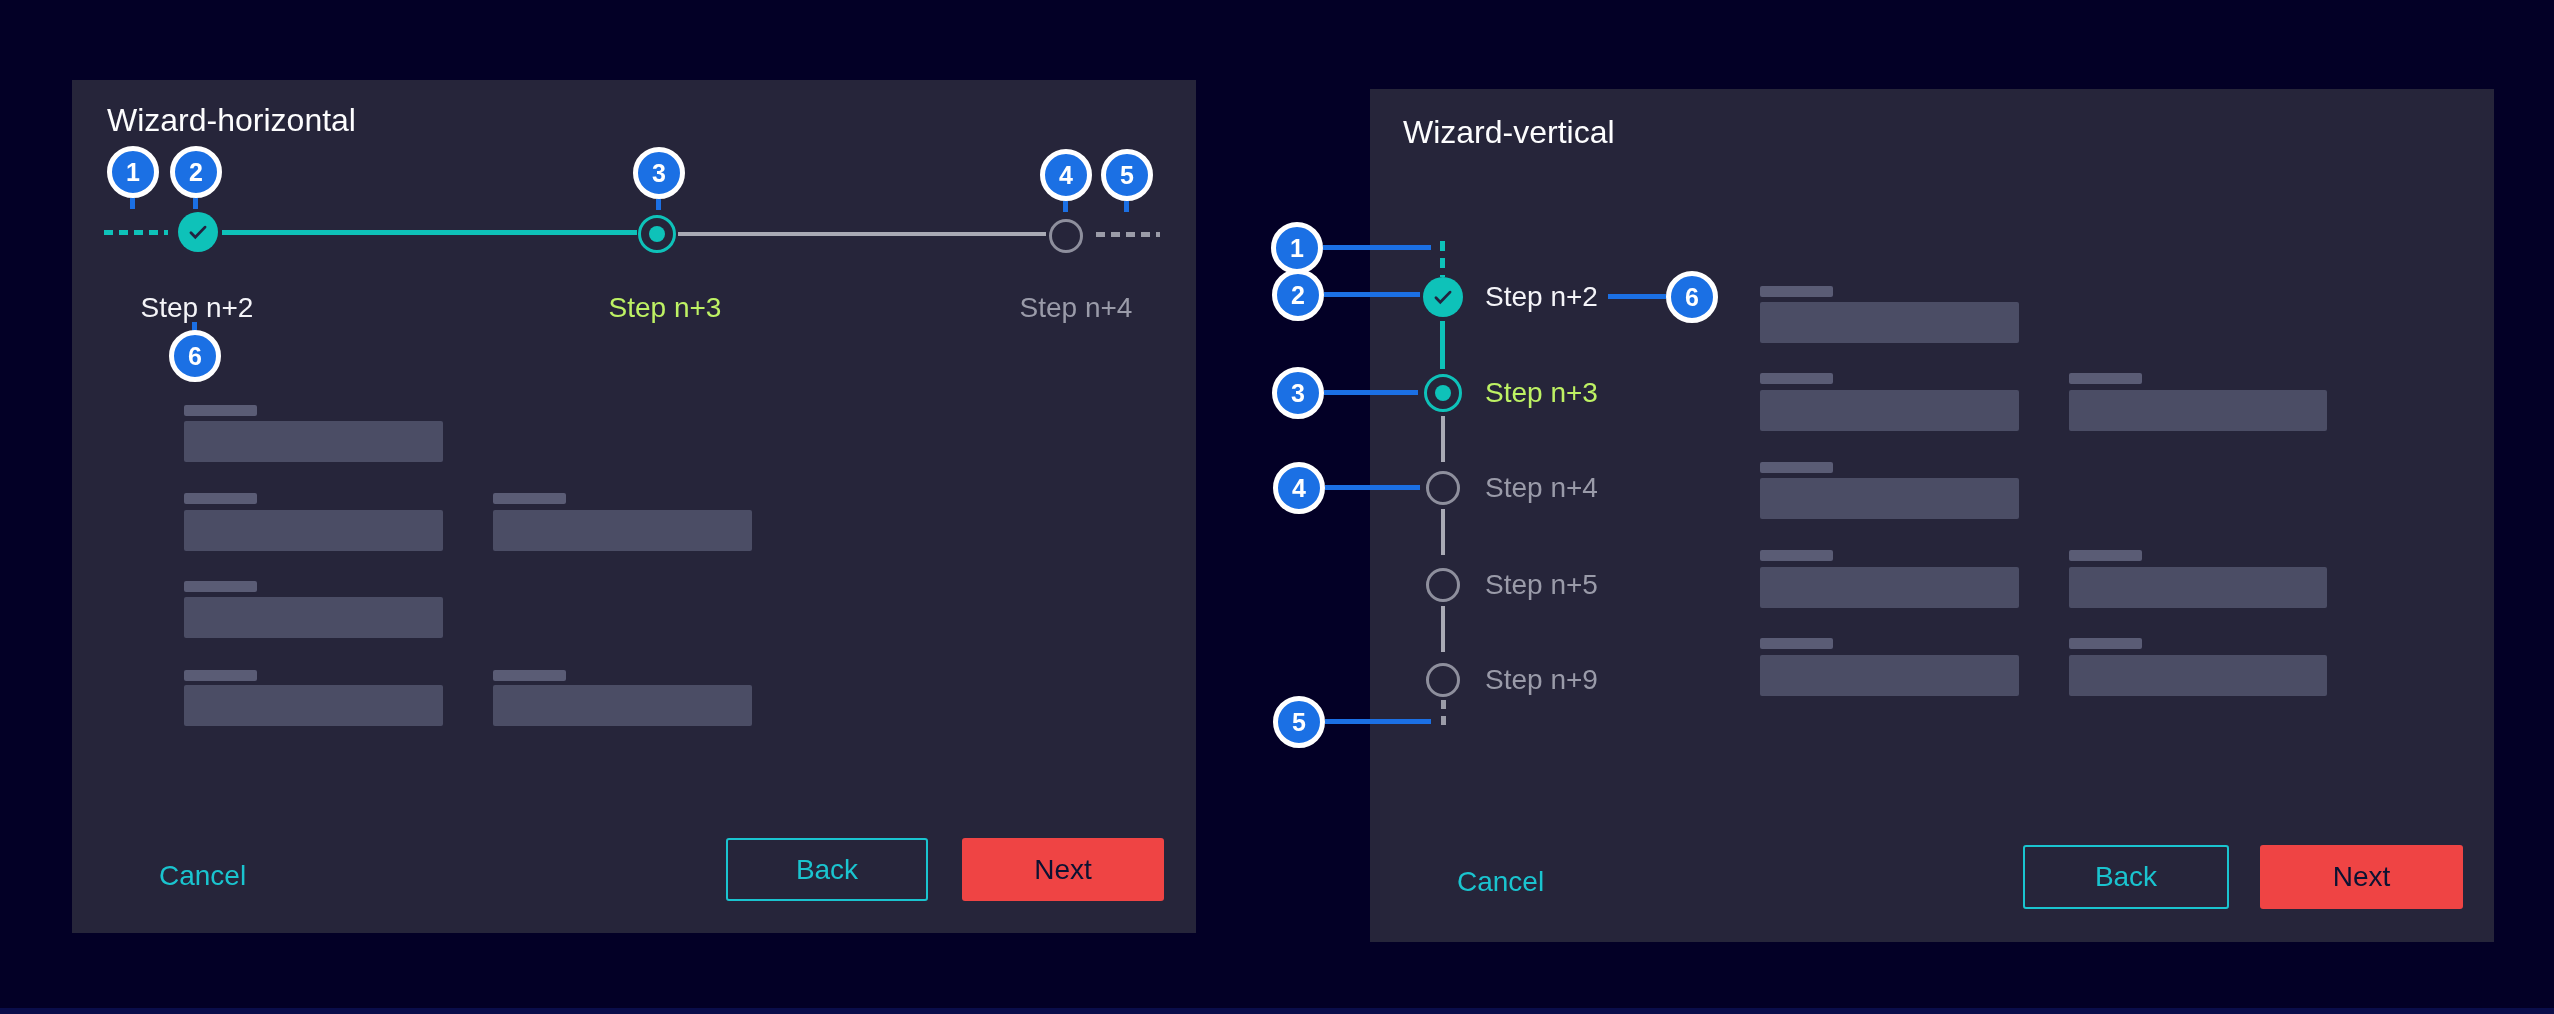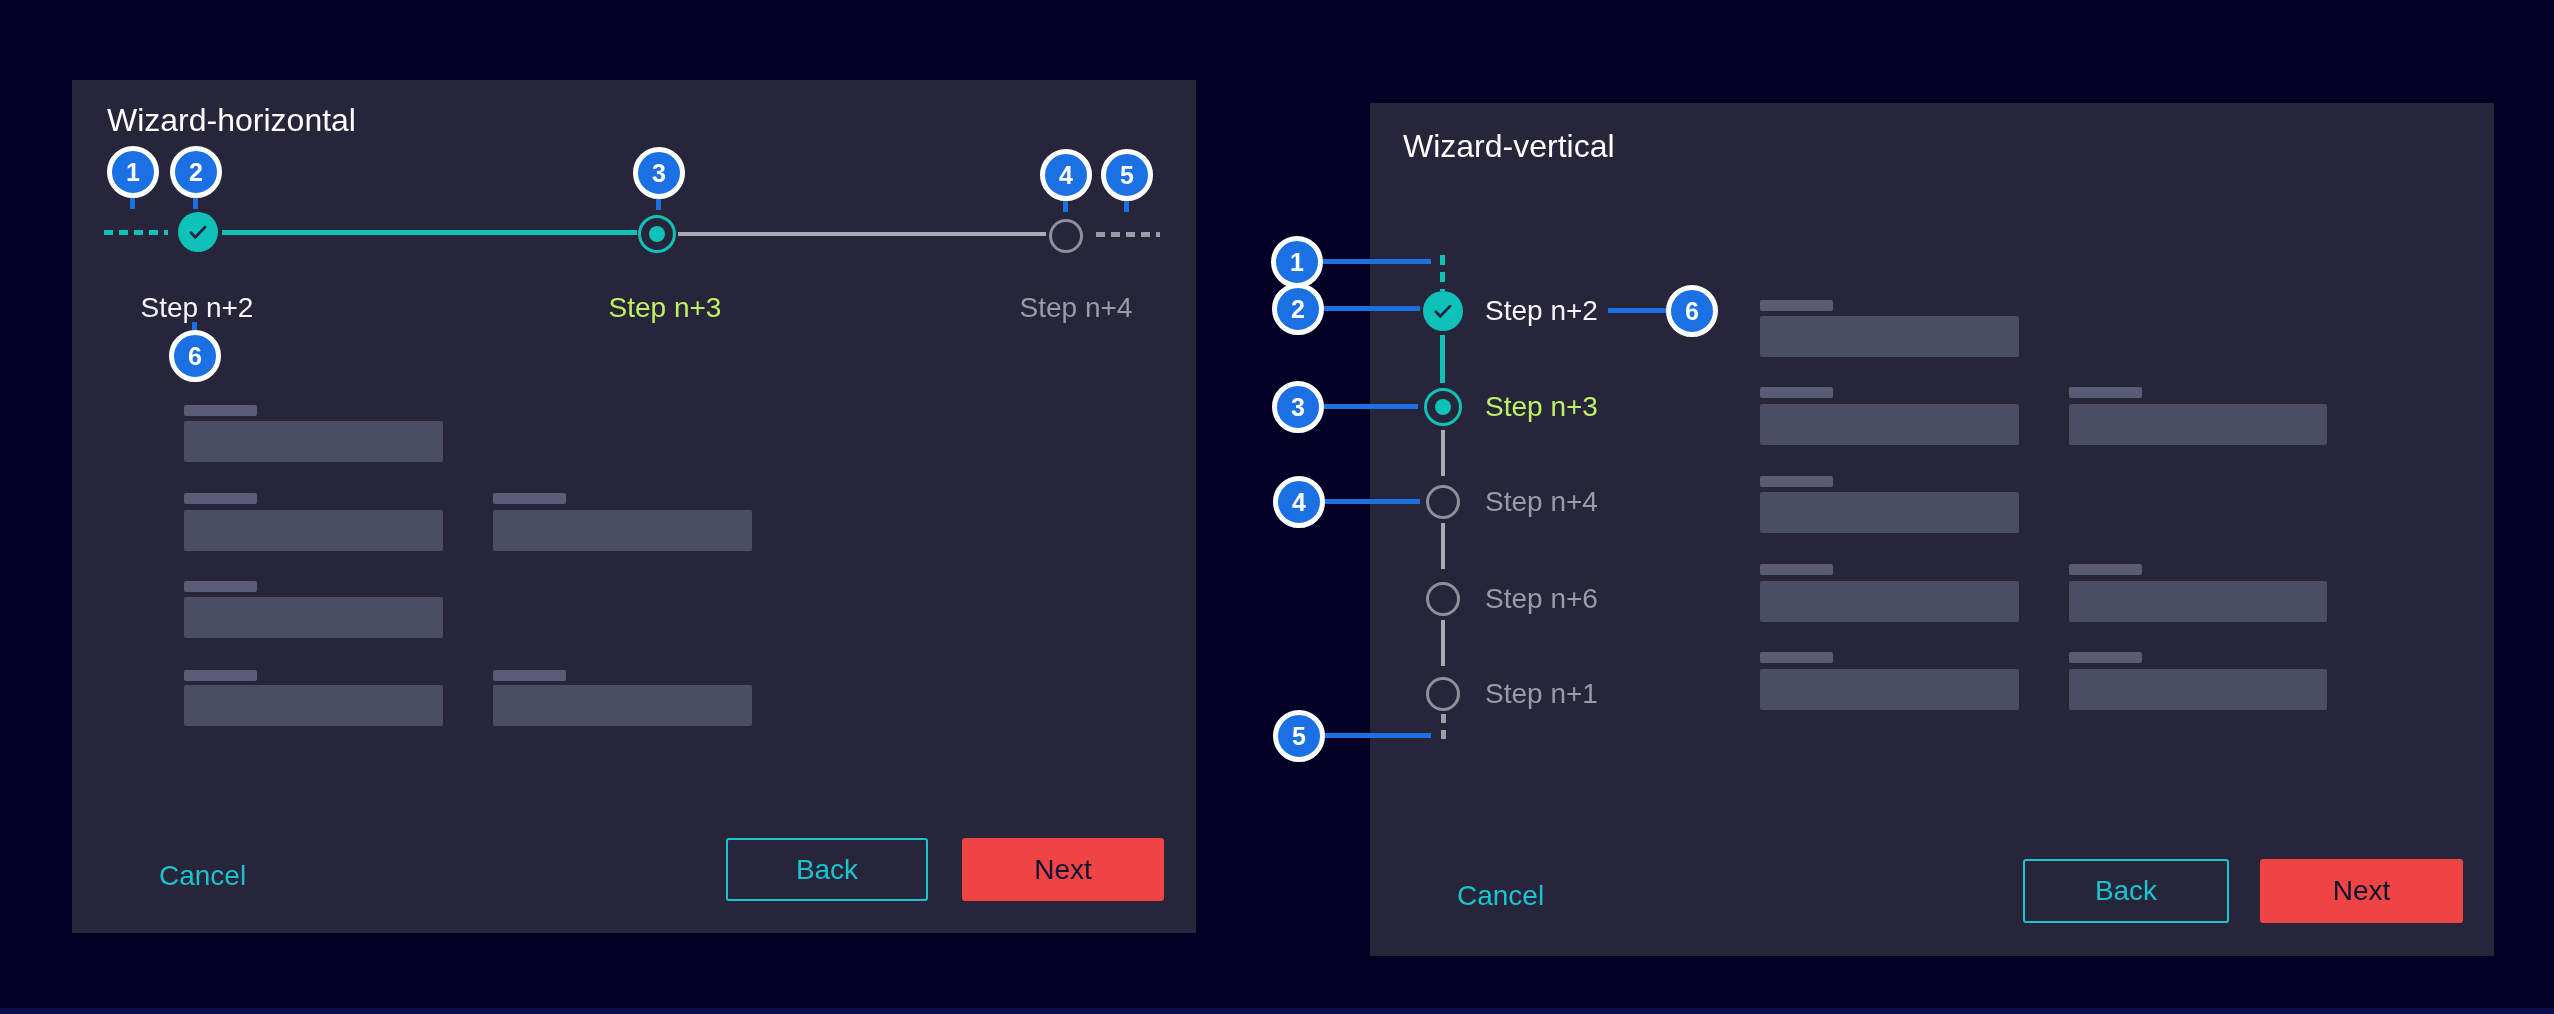--- a/index.html
+++ b/index.html
@@ -139,21 +139,21 @@
   <div class="sk-label" style="left:112px; top:590px;"></div>
   <div class="sk-input" style="left:112px; top:605px;"></div>
   <div class="sk-label" style="left:421px; top:590px;"></div>
   <div class="sk-input" style="left:421px; top:605px;"></div>
 
   <div class="link" style="left:87px; top:780px;">Cancel</div>
   <button class="btn outline" style="left:654px; top:758px; width:202px; height:63px;">Back</button>
   <button class="btn solid" style="left:890px; top:758px; width:202px; height:63px;">Next</button>
 </section>
 
-<section class="panel" style="left:1370px; top:103px;text-decoration:underline;">
+<section class="panel" style="left:1370px; top:89px;text-decoration:underline;">
 
   <h2 class="title" style="left:33px; top:25px;">Wizard-vertical</h2>
 
   <div class="conn-h" style="left:-47px; top:156px; width:108px;"></div>
   <div class="conn-h" style="left:-46px; top:203px; width:96px;"></div>
   <div class="conn-h" style="left:-46px; top:301px; width:94px;"></div>
   <div class="conn-h" style="left:-45px; top:396px; width:95px;"></div>
   <div class="conn-h" style="left:-45px; top:630px; width:106px;"></div>
   <div class="conn-h" style="left:238px; top:205px; width:58px;"></div>
 
@@ -178,22 +178,22 @@
   <div class="circle-empty" style="left:56px; top:382px;"></div>
   <div class="vline gray" style="left:71px; top:420px; height:46px;"></div>
   <div class="circle-empty" style="left:56px; top:479px;"></div>
   <div class="vline gray" style="left:71px; top:517px; height:46px;"></div>
   <div class="circle-empty" style="left:56px; top:574px;"></div>
   <div class="dash-v gray" style="left:71px; top:611px; height:32px;"></div>
 
   <div class="step-label done" style="left:115px; top:192px;">Step n+2</div>
   <div class="step-label current" style="left:115px; top:288px;">Step n+3</div>
   <div class="step-label upcoming" style="left:115px; top:383px;">Step n+4</div>
-  <div class="step-label upcoming" style="left:115px; top:480px;">Step n+6</div>
-  <div class="step-label upcoming" style="left:115px; top:575px;">Step n+1</div>
+  <div class="step-label upcoming" style="left:115px; top:480px;">Step n+5</div>
+  <div class="step-label upcoming" style="left:115px; top:575px;">Step n+9</div>
 
   <div class="sk-label" style="left:390px; top:197px;"></div>
   <div class="sk-input" style="left:390px; top:213px;"></div>
 
   <div class="sk-label" style="left:390px; top:284px;"></div>
   <div class="sk-input" style="left:390px; top:301px;"></div>
   <div class="sk-label" style="left:699px; top:284px;"></div>
   <div class="sk-input" style="left:699px; top:301px; width:258px;"></div>
 
   <div class="sk-label" style="left:390px; top:373px;"></div>

